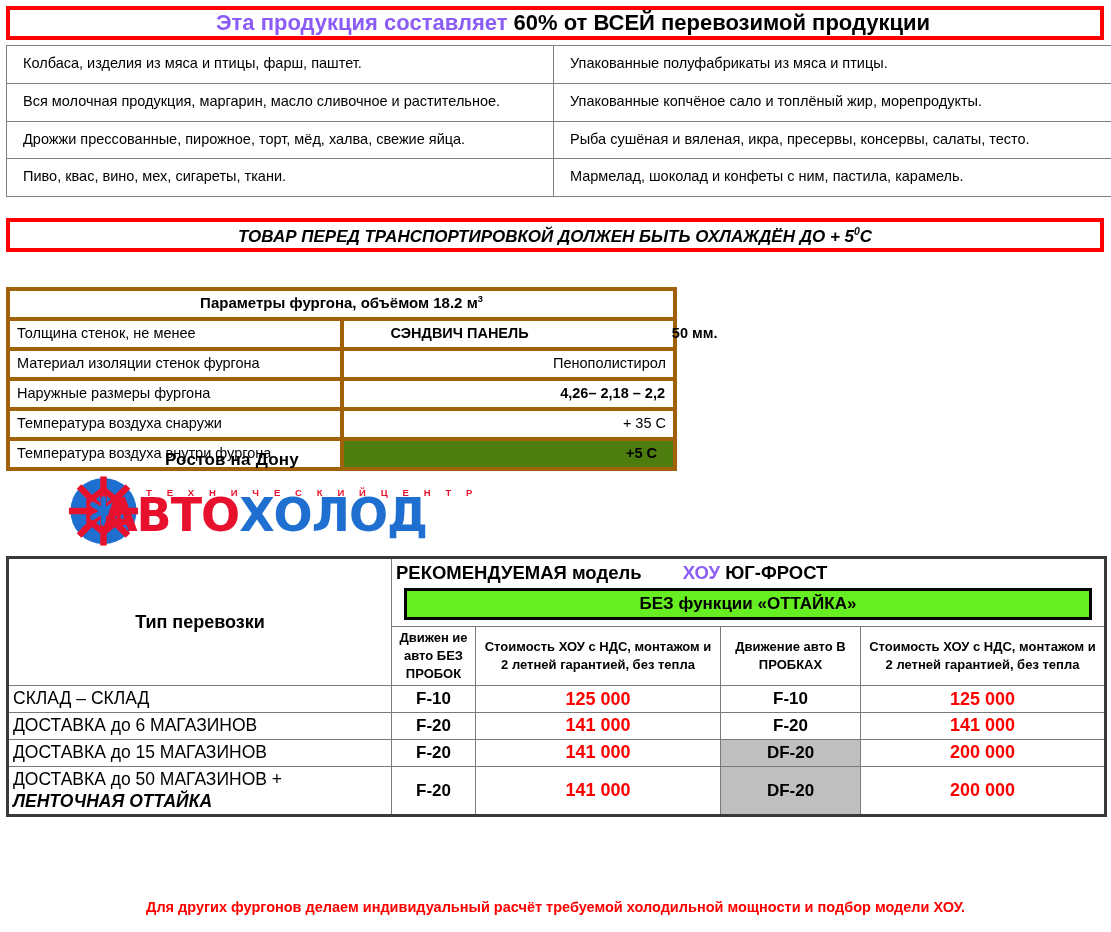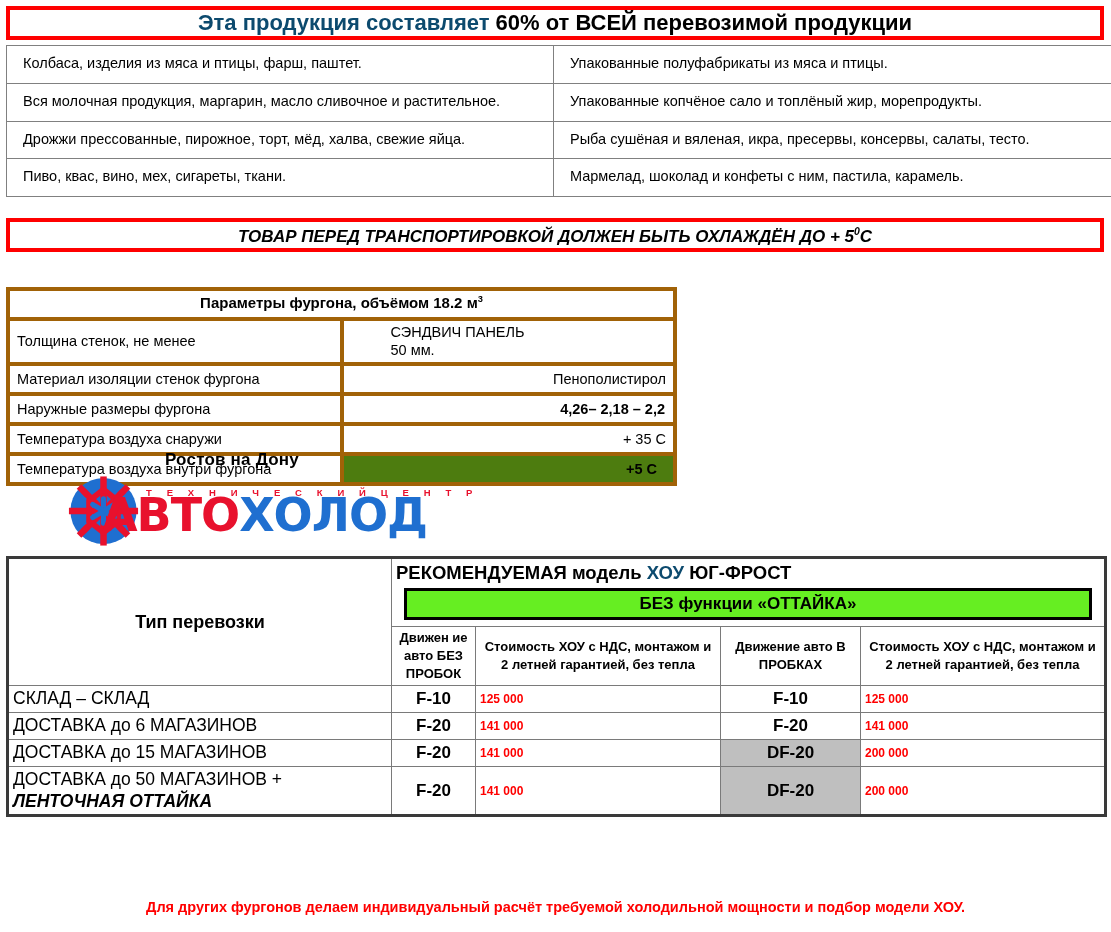--- a/index.html
+++ b/index.html
@@ -12,21 +12,21 @@
     width: 1111px;
     height: 932px;
     font-family: "Liberation Sans", "DejaVu Sans", sans-serif;
     color: #000000;
     overflow: hidden;
     position: relative;
   }
 
   
   .red       { color: #000000; }
-  .black     { color: #0c4a6e; }
+  .black     { color: #8b5cf6; margin-left: 36px; }
   .bold      { font-weight: bold; }
   .ital      { font-style: italic; }
 
   
   .banner-red {
     position: absolute;
     box-sizing: border-box;
     border: 4px solid #ff0000;
     background: #ffffff;
     display: flex;
@@ -95,25 +95,24 @@
   #van-table .vt-title {
     text-align: center;
     font-weight: bold;
     font-size: 15px;
   }
   #van-table .vt-label { width: 344px; text-align: left; }
   #van-table .vt-value { width: 327px; text-align: right; }
   #van-table .vt-value.split {
     display: flex;
     justify-content: space-between;
-    align-items: flex-start;
-    font-weight: normal;
+    align-items: flex-end;
+    font-weight: bold;
     padding-left: 40px;
     padding-right: 14px;
-    flex-direction: column;
   }
   #van-table .vt-value.bold { font-weight: bold; padding-right: 8px;}
   #van-table .vt-green {
     background: #4d7c0f;
     font-weight: bold;
     text-align: right;
     padding-right: 16px;
   }
 
   
@@ -218,21 +217,22 @@
     text-align: left;
     padding-left: 8px;
     line-height: 1.25;
   }
   .row-model {
     text-align: center;
     font-size: 17px;
     font-weight: bold;
   }
   .row-price {
-    font-size: 12px;
+    text-align: center;
+    font-size: 18px;
     font-weight: bold;
     color: #ff0000;
   }
   .gray-cell { background: #bfbfbf; }
 
   
   #footer-note {
     position: absolute;
     left: 0; top: 900px;
     width: 1111px;

